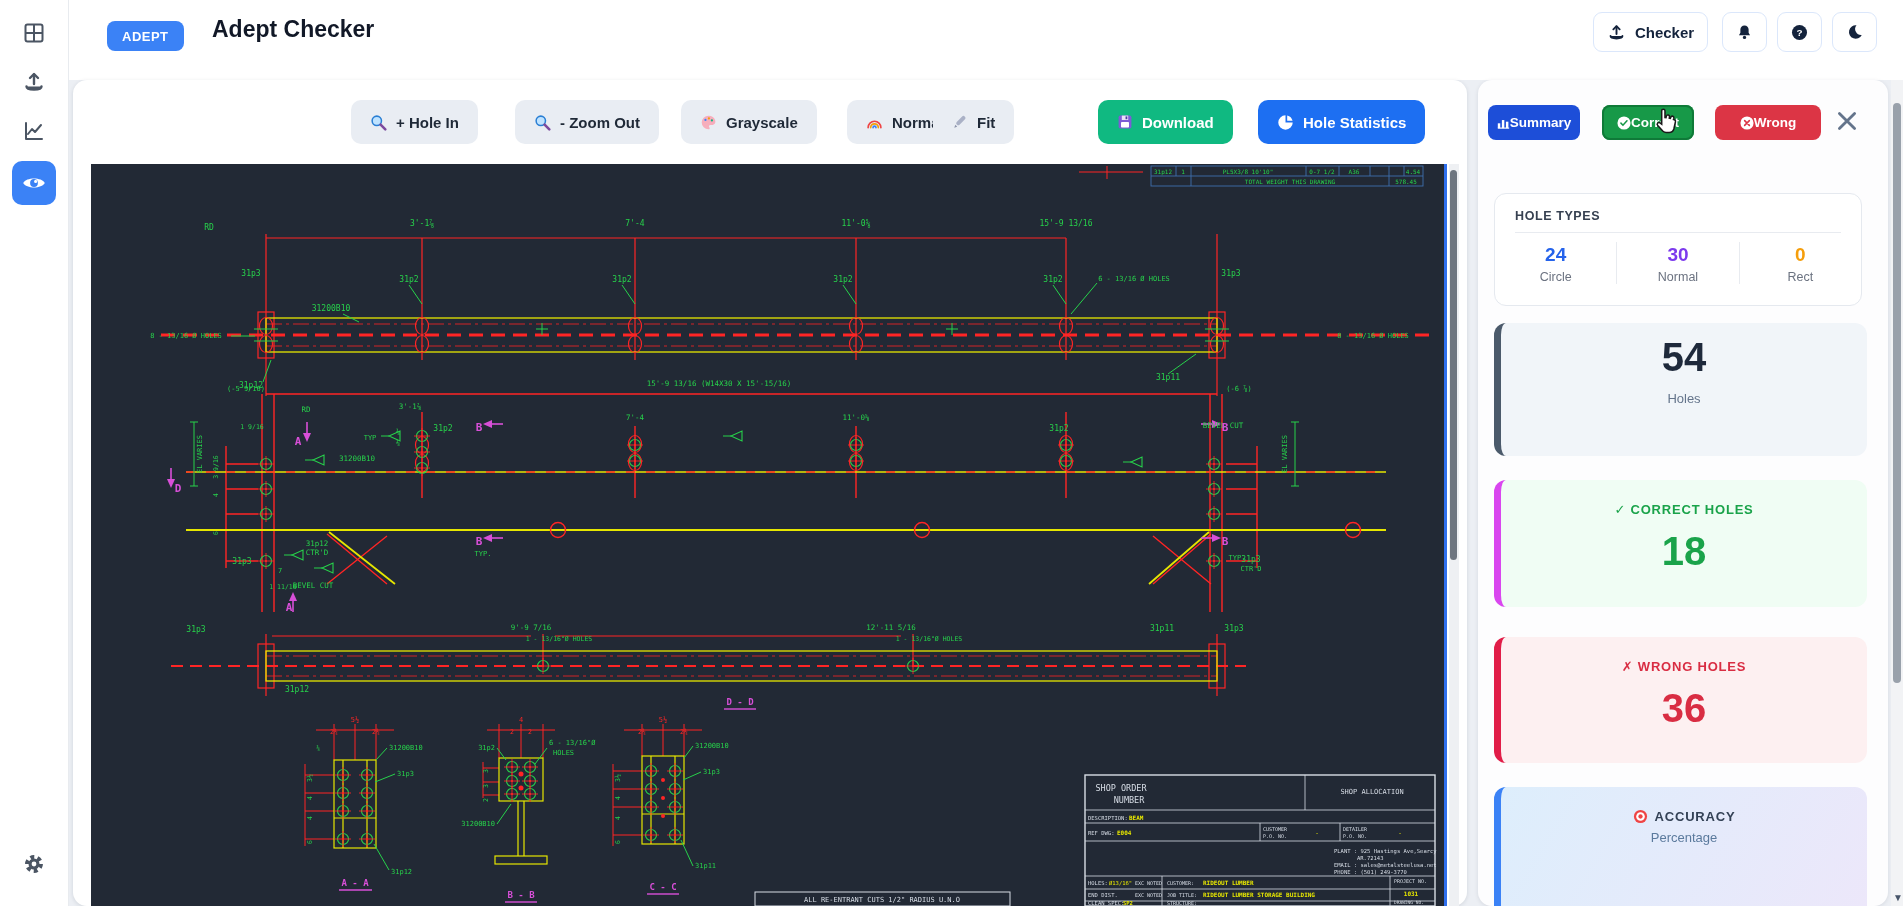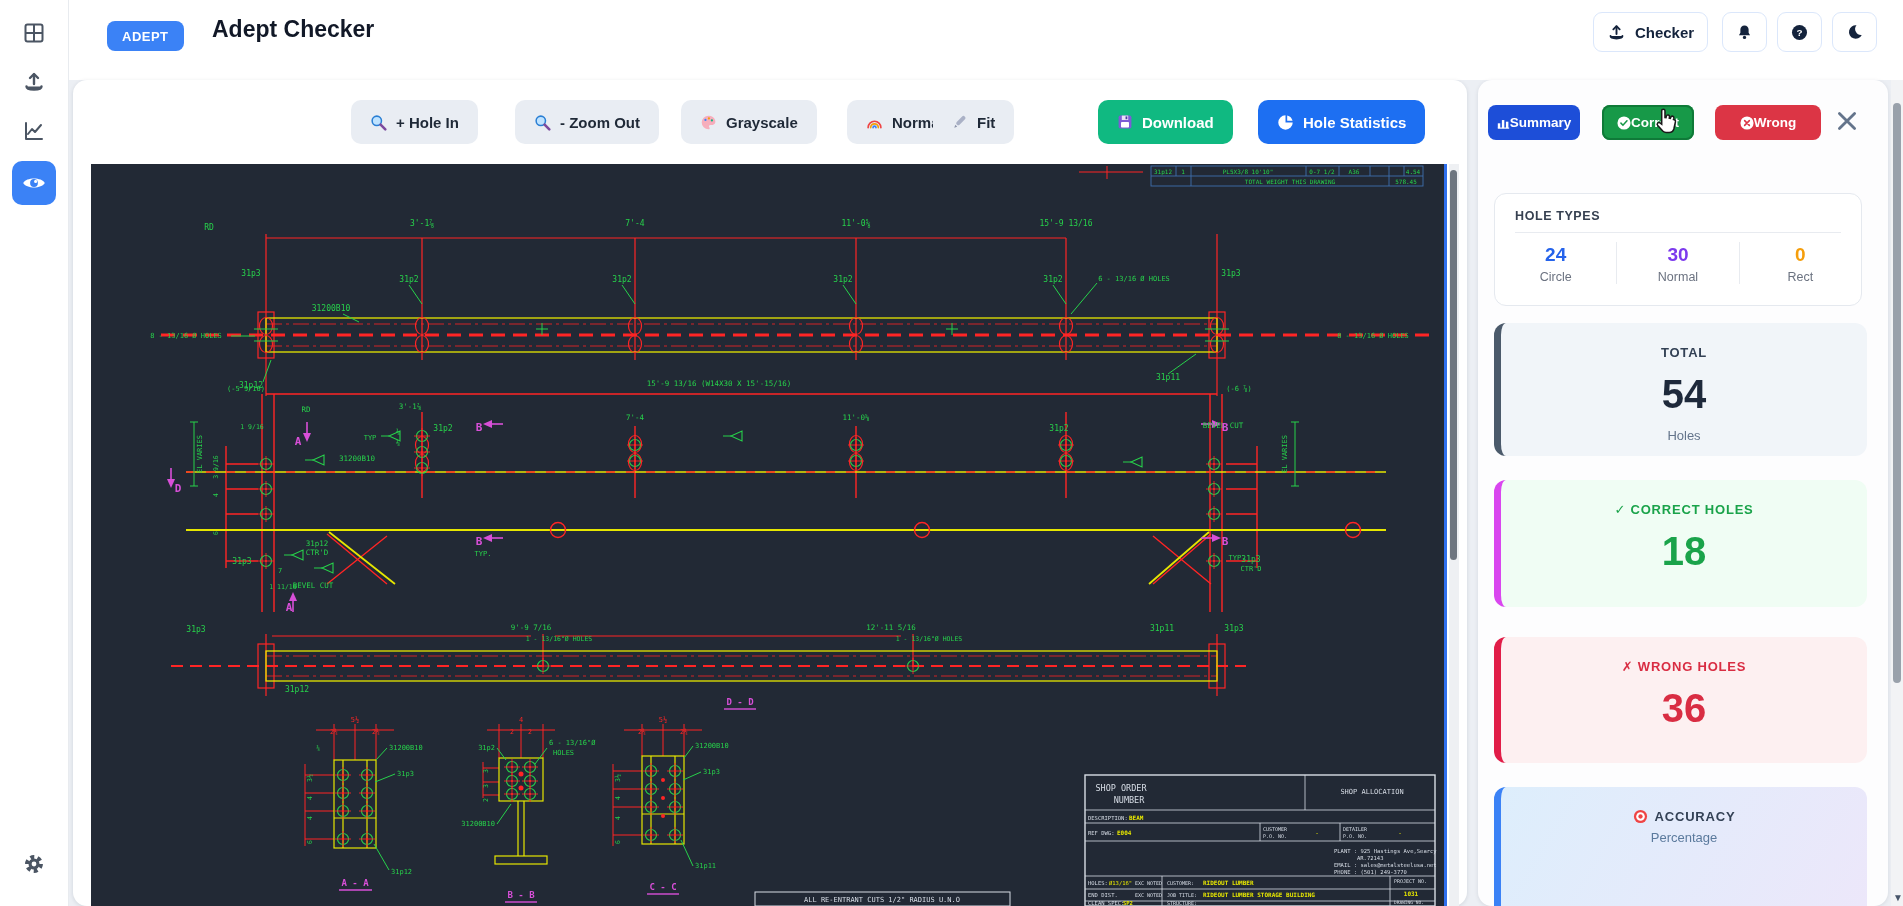--- a/index.html
+++ b/index.html
@@ -621,21 +621,20 @@
           <div class="htl">Normal</div>
         </div>
         <div class="htcol">
           <div class="htv c-orange">0</div>
           <div class="htl">Rect</div>
         </div>
       </div>
     </div>
 
     <div class="pcard" id="totCard">
-      <div class="statT">TOTAL</div>
       <div class="statV n-dark">54</div>
       <div class="statS">Holes</div>
     </div>
 
     <div class="pcard" id="corCard">
       <div class="statT">✓ CORRECT HOLES</div>
       <div class="statV">18</div>
     </div>
 
     <div class="pcard" id="wrgCard">

